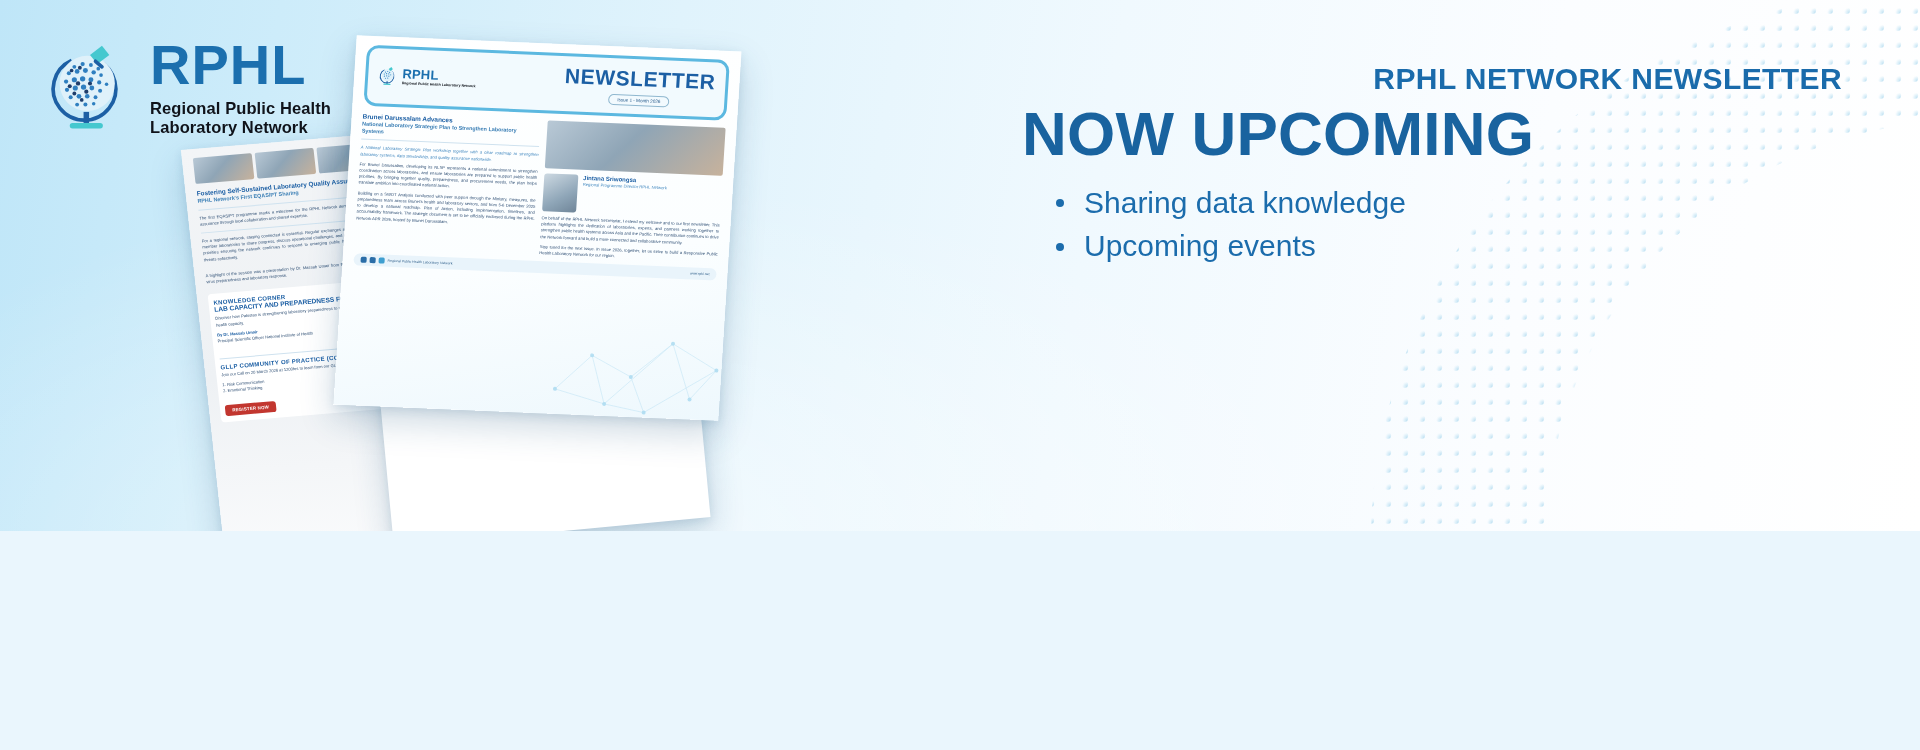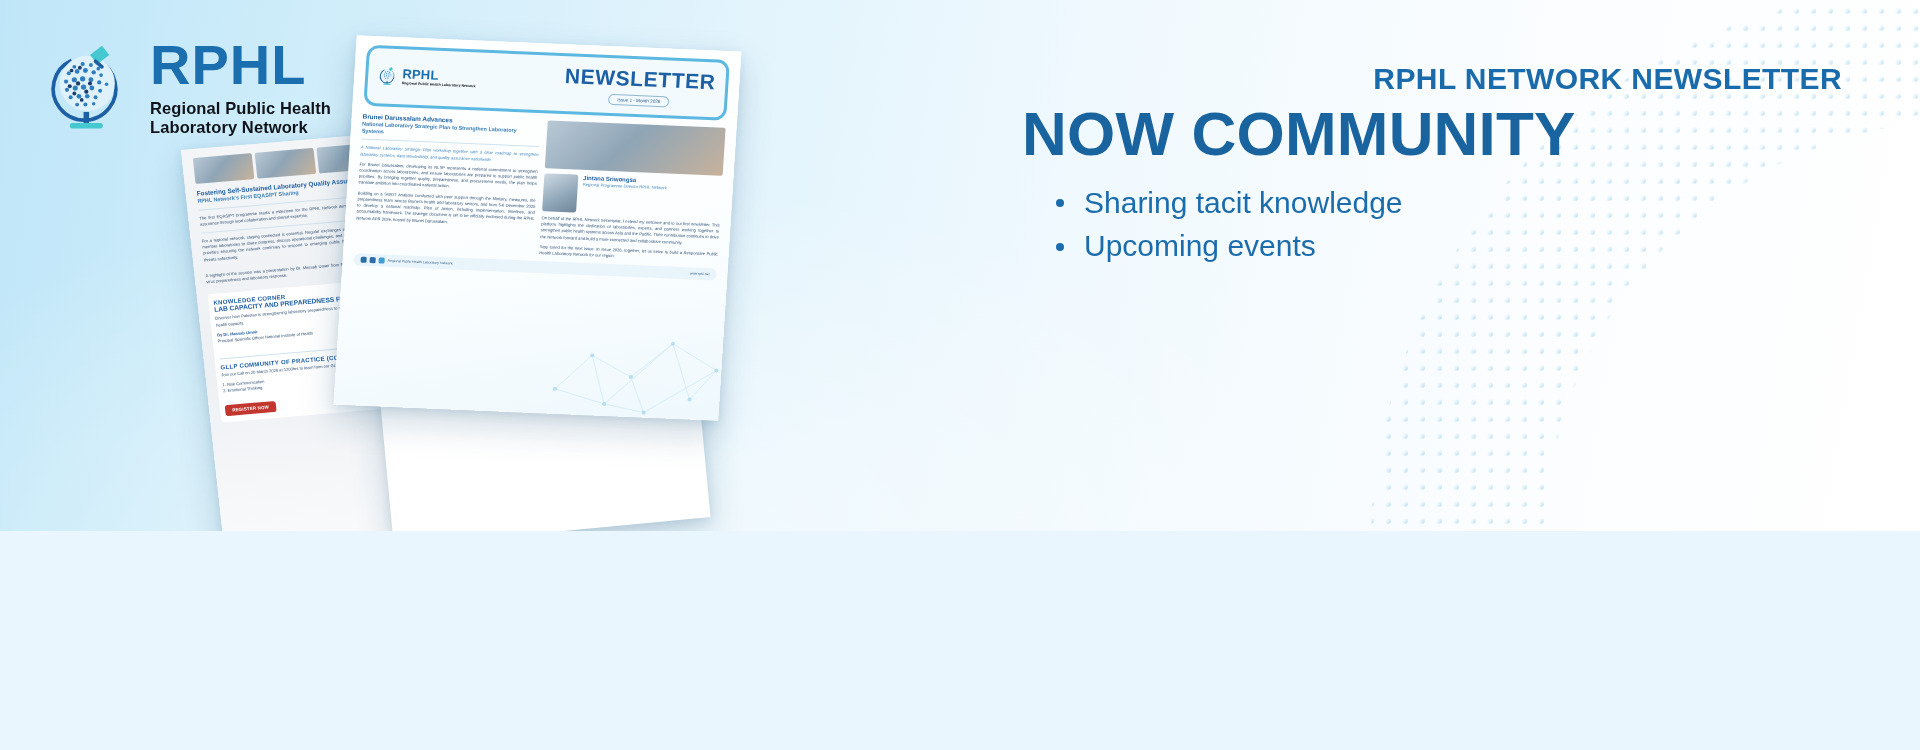--- a/index.html
+++ b/index.html
@@ -482,19 +482,19 @@
             <circle cx="55" cy="108" r="2"></circle>
           <circle cx="95" cy="115" r="2"></circle>
             <circle cx="140" cy="100" r="2"></circle>
         </g>
       </svg>
     </div>
   </div>
 
   <div class="copy">
     <h2 class="eyebrow">RPHL NETWORK NEWSLETTER</h2>
-    <h1 class="headline">NOW COMMUNITY</h1>
+    <h1 class="headline">NOW UPCOMING</h1>
     <ul class="bullets">
-      <li>Sharing tacit knowledge</li>
+      <li>Sharing data knowledge</li>
       <li>Upcoming events</li>
     </ul>
   </div>
 </div>
 
 </body></html>

